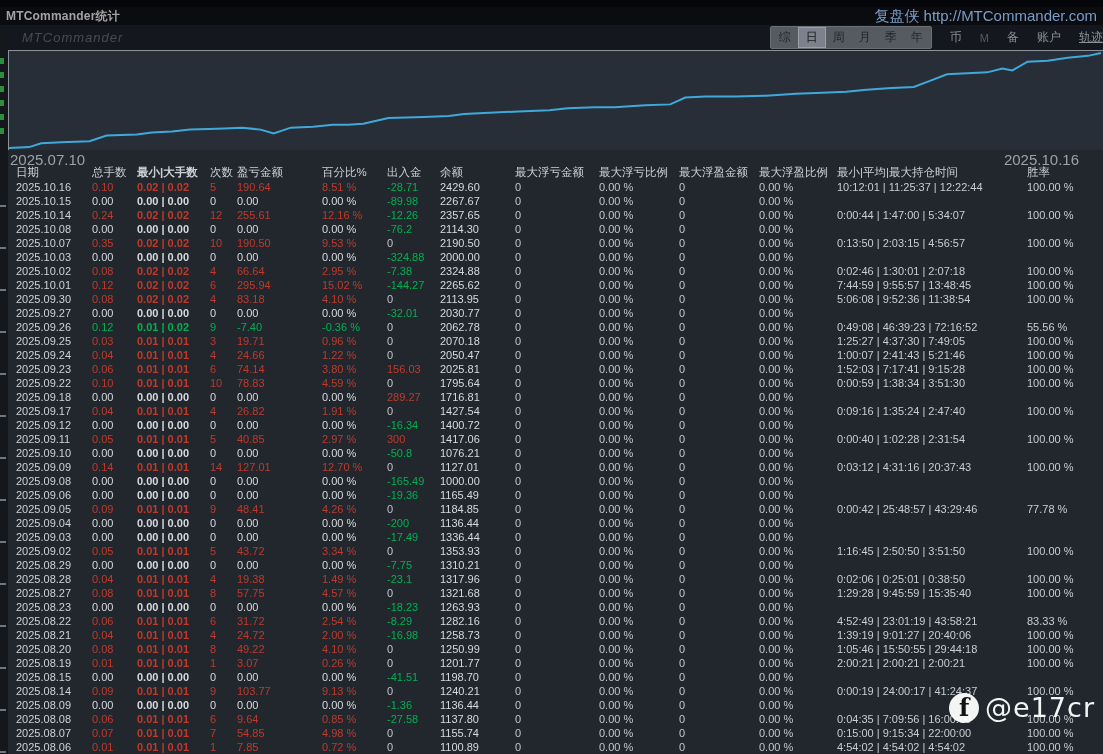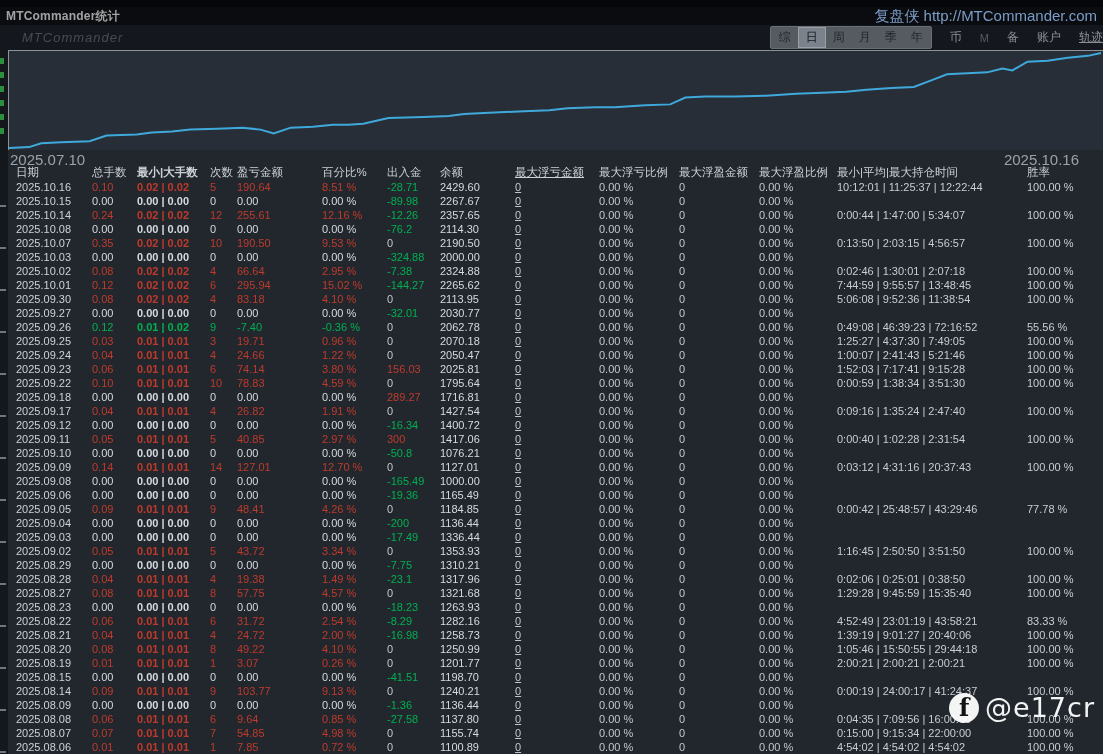--- a/index.html
+++ b/index.html
@@ -37,21 +37,21 @@
     background:repeating-linear-gradient(to bottom,#2e8f3a 0 6px,transparent 6px 14px);}
 
   
   .table{position:absolute;left:12px;top:164px;width:1095px;height:590px;font-size:11px;}
   .thead{display:flex;height:16px;line-height:16px;color:#ccd1d6;font-size:11.5px;}
   .trow{display:flex;height:14px;line-height:14px;}
   .cell{overflow:hidden;white-space:nowrap;color:#c2c7cc;}
   .c0{width:80px;padding-left:4px;box-sizing:border-box;color:#cdd2d7;}
   .c1{width:45px;} .c2{width:73px;font-weight:bold;} .c3{width:27px;} .c4{width:85px;}
   .c5{width:65px;} .c6{width:53px;} .c7{width:75px;color:#d6dade;}
-  .c8{width:84px;text-decoration:underline;} .c9{width:80px;} .c10{width:80px;} .c11{width:78px;}
+  .c8{width:84px;} .c9{width:80px;} .c10{width:80px;} .c11{width:78px;}
   .c12{width:190px;color:#c8cdd2;} .c13{width:80px;color:#c8cdd2;}
   .thead .cell{color:#ccd1d6;}
   .red{color:#bf3a2b !important;}
   .green{color:#00b050 !important;}
   .white{color:#d6dade !important;}
 
   
   .corner{position:absolute;right:8px;top:692px;display:flex;align-items:center;gap:6px;z-index:5;opacity:.95;}
   .fcircle{width:30px;height:30px;border-radius:50%;background:#fff;color:#111;display:flex;align-items:center;justify-content:center;
     font-weight:bold;font-size:24px;font-family:"DejaVu Serif",serif;line-height:30px;}

